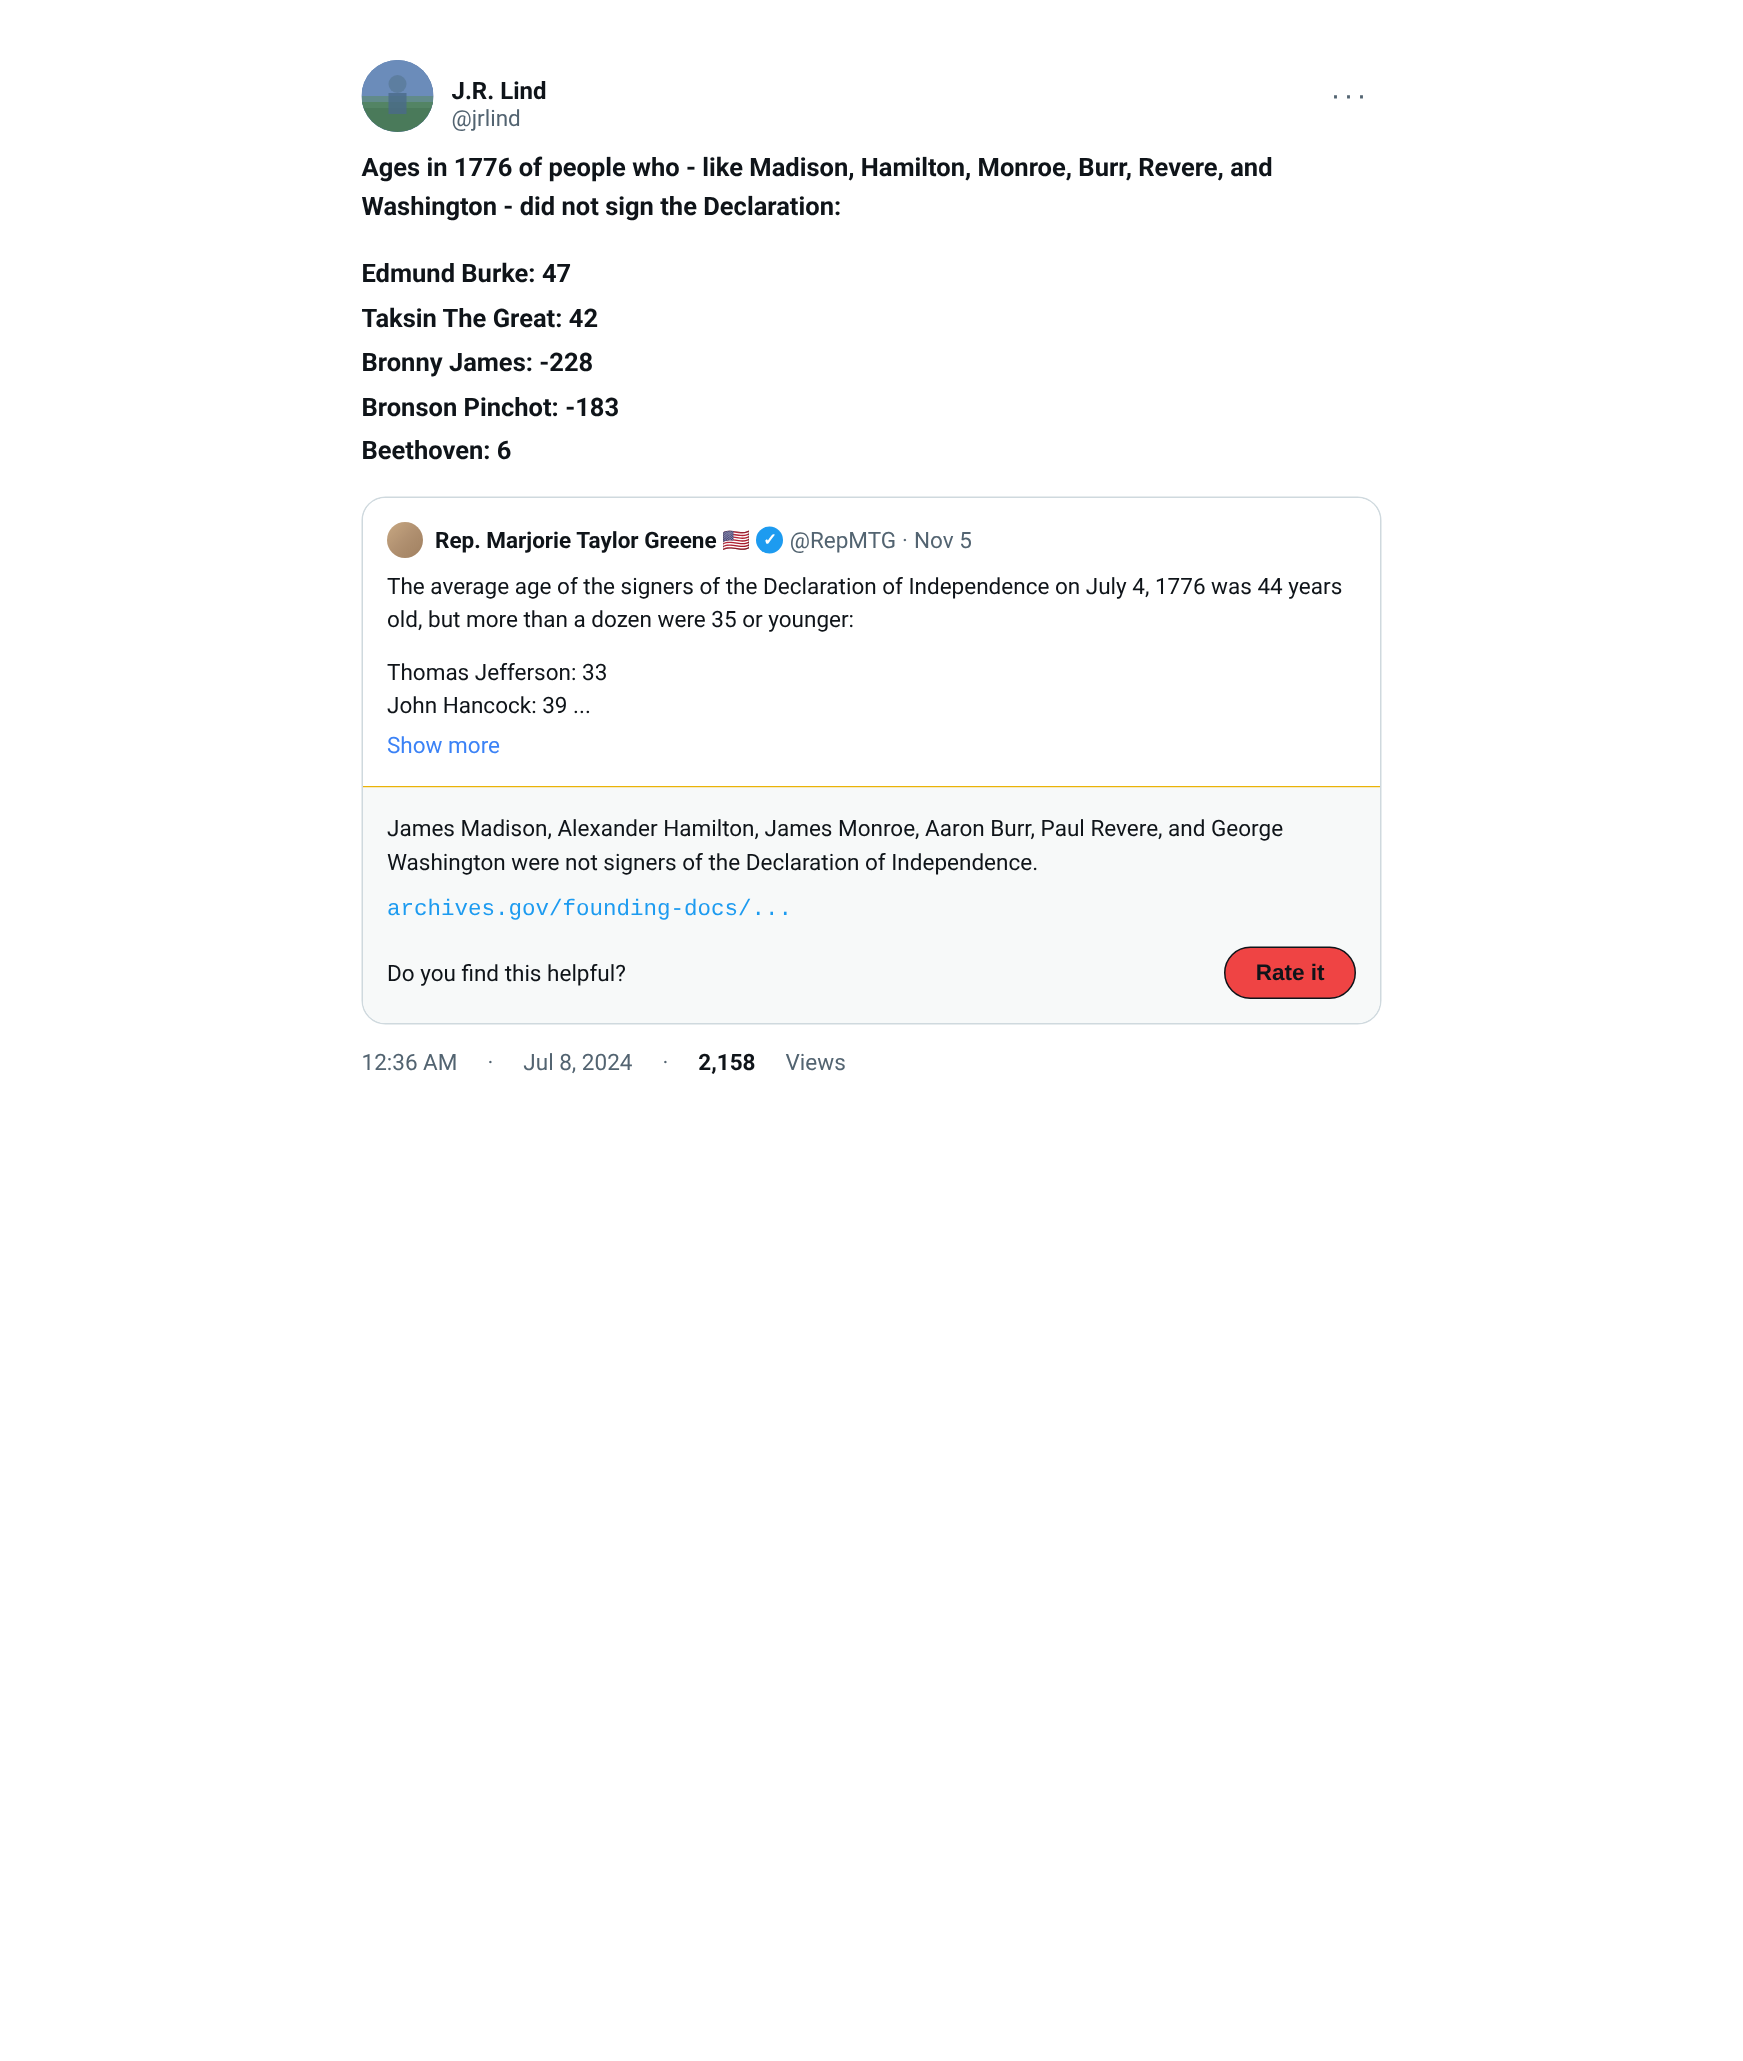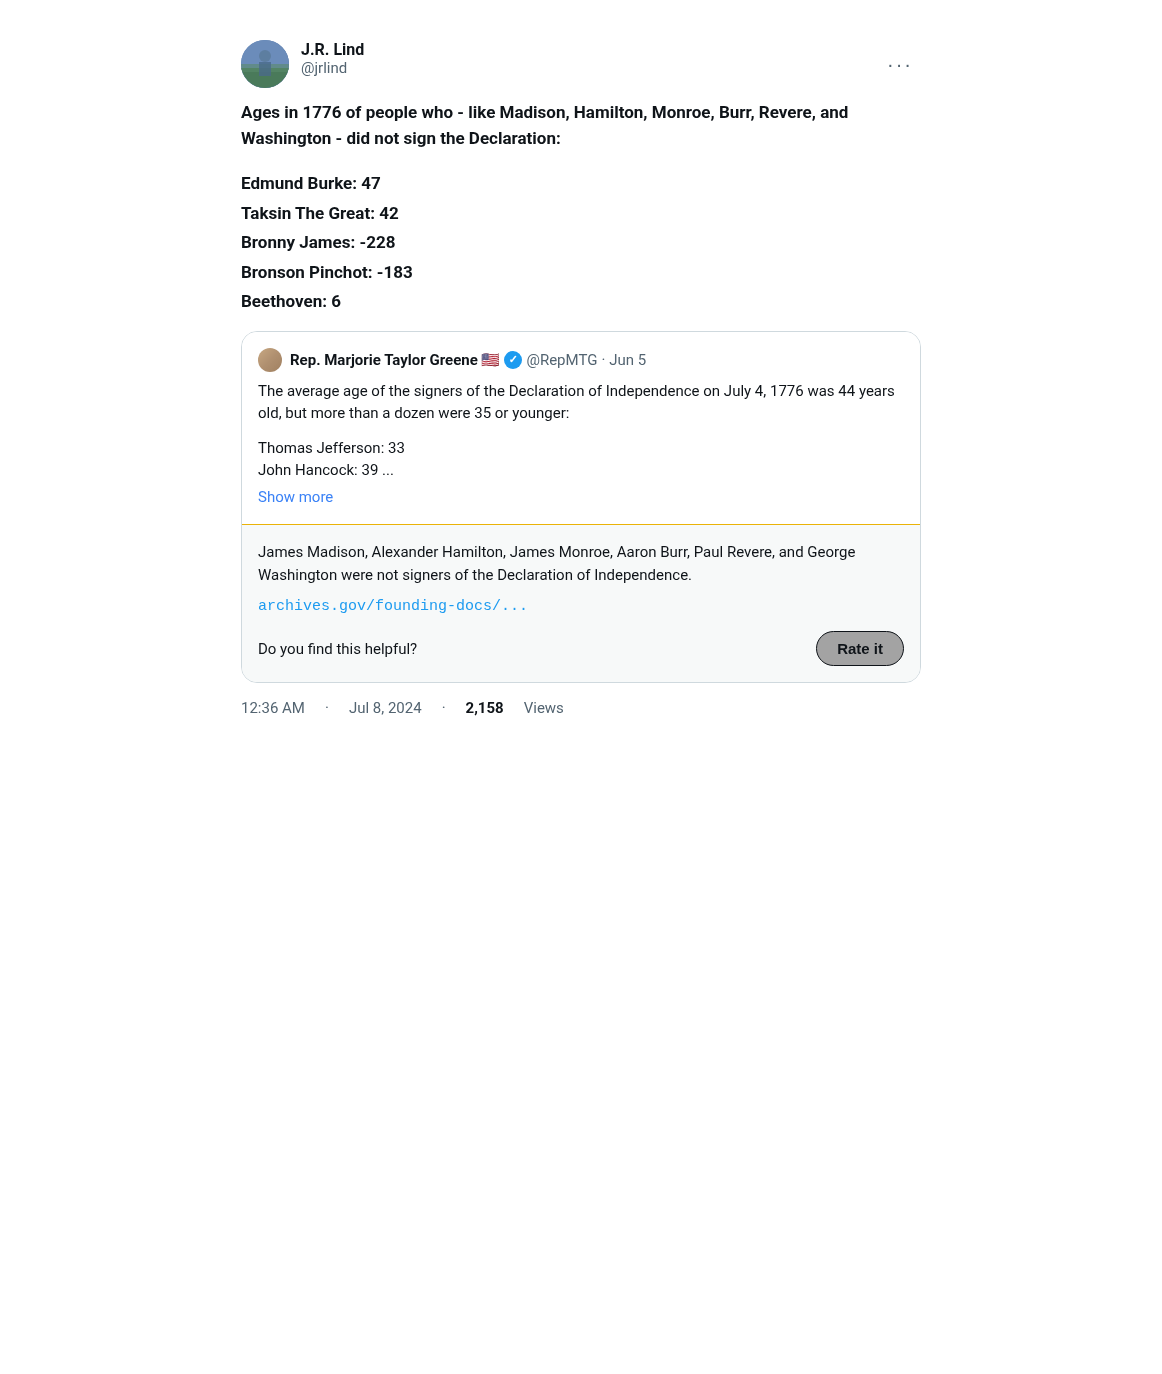--- a/index.html
+++ b/index.html
@@ -25,21 +25,21 @@
 
     .tweet-header {
       display: flex;
       align-items: center;
       justify-content: space-between;
       margin-bottom: 12px;
     }
 
     .tweet-header-left {
       display: flex;
-      align-items: flex-start;
+      align-items: flex-end;
       gap: 12px;
     }
 
     .avatar {
       width: 48px;
       height: 48px;
       border-radius: 50%;
       background: #8b9dc3;
       overflow: hidden;
       flex-shrink: 0;
@@ -252,21 +252,21 @@
       font-size: 15px;
       color: #0f1419;
     }
 
     .rate-it-button {
       border: 1.5px solid #0f1419;
       border-radius: 999px;
       padding: 8px 20px;
       font-size: 15px;
       font-weight: 700;
-      background: #a3a3a3;
+      background: #ef4444;
       cursor: pointer;
       color: #0f1419;
     }
 
     
     .tweet-footer {
       margin-top: 16px;
       font-size: 15px;
       color: #536471;
     }
@@ -354,21 +354,21 @@
           <div class="quoted-avatar-img"></div>
         </div>
         <div class="quoted-user-info">
           <span class="quoted-display-name">Rep. Marjorie Taylor Greene</span>
           <span class="flag-emoji">🇺🇸</span>
           <span class="verified-badge">
             <span class="verified-check">✓</span>
           </span>
           <span class="quoted-username">@RepMTG</span>
           <span class="quoted-dot">·</span>
-          <span class="quoted-date">Jun 5</span>
+          <span class="quoted-date">Nov 5</span>
         </div>
       </div>
       <div class="quoted-body">
         <p>The average age of the signers of the Declaration of Independence on July 4, 1776 was 44 years old, but more than a dozen were 35 or younger:</p>
         <div class="blank-line"></div>
         <p>Thomas Jefferson: 33</p>
         <p>John Hancock: 39 ...</p>
         <a class="show-more">Show more</a>
       </div>
     </div>

